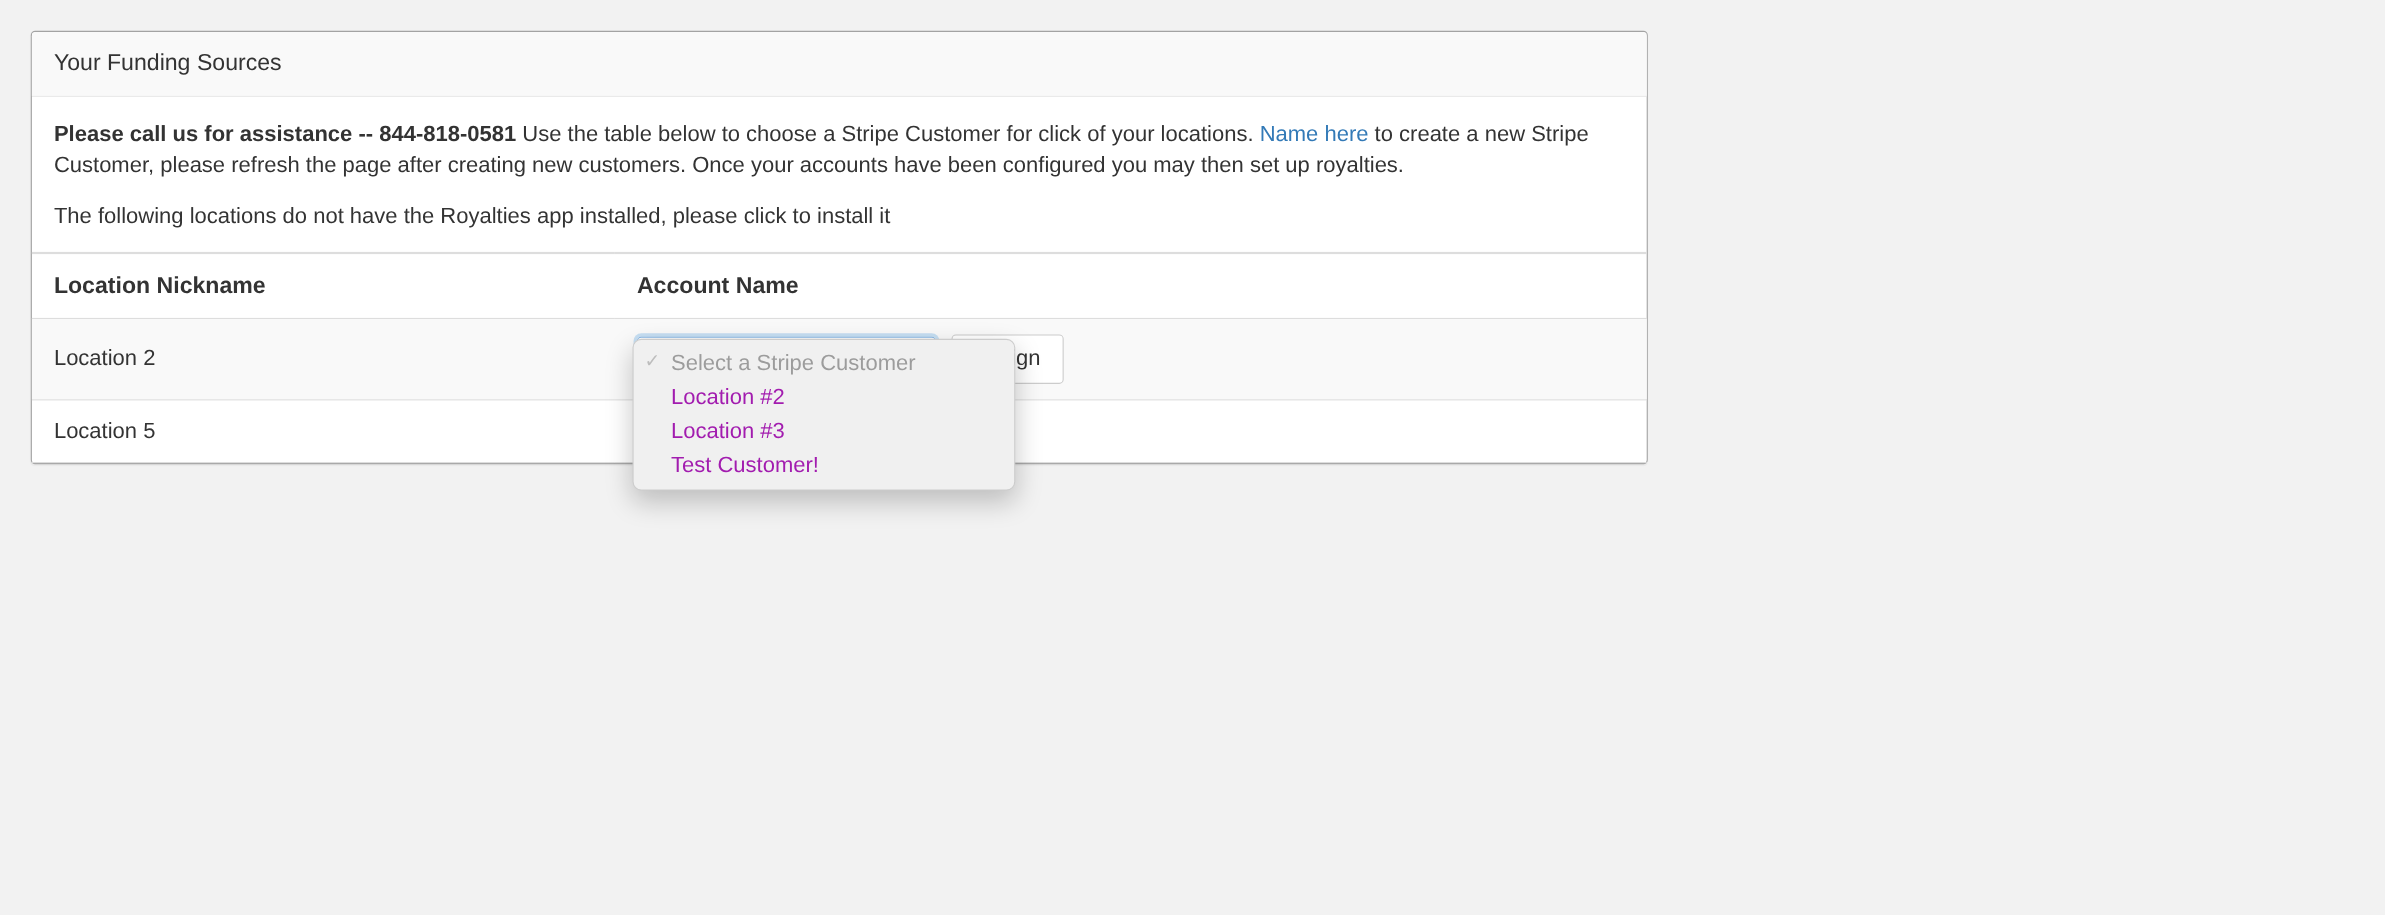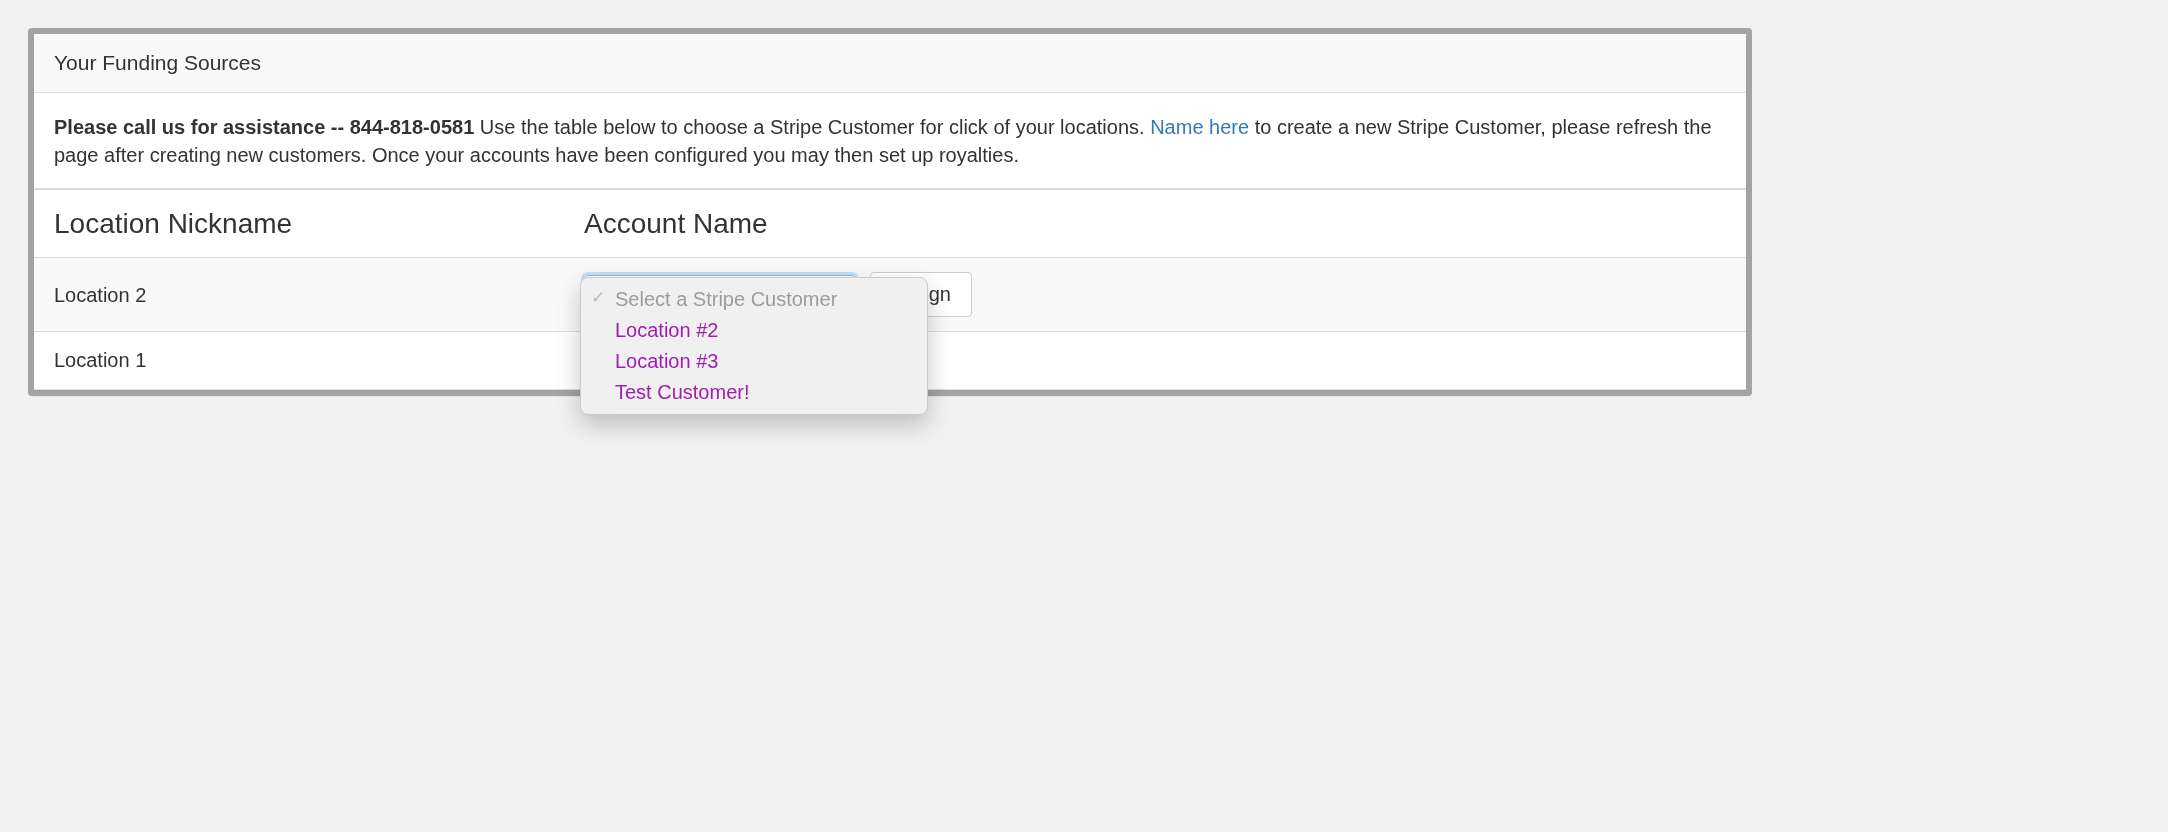--- a/index.html
+++ b/index.html
@@ -11,22 +11,22 @@
     font-size: 20px;
     line-height: 1.42;
   }
   .page {
     width: 2168px;
     height: 832px;
     padding: 28px 28px;
     position: relative;
   }
   .panel {
-    width: 1724px;
-    border: 6px solid #a3a3a3;
+    width: 1470px;
+    border: 1px solid #a3a3a3;
     border-radius: 4px;
     background: #fff;
     box-shadow: 0 1px 1px rgba(0,0,0,0.04);
     overflow: visible;
   }
   .panel-heading {
     padding: 14px 20px;
     border-bottom: 1px solid #ddd;
     background: #f9f9f9;
     border-top-left-radius: 4px;
@@ -51,22 +51,22 @@
     table-layout: fixed;
   }
   table.data th, table.data td {
     text-align: left;
     padding: 14px 20px;
     border-top: 1px solid #ddd;
     vertical-align: middle;
   }
   table.data th {
     border-top: 2px solid #ddd;
-    font-weight: 400;
-    font-size: 28px;
+    font-weight: 700;
+    font-size: 21px;
   }
   table.data col.col-nick { width: 530px; }
   table.data col.col-acct { width: auto; }
   tr.striped { background: #f9f9f9; }
   tr.lastrow td { border-bottom: 1px solid #ddd; }
   .cell-acct { position: relative; }
   .select-wrap {
     position: relative;
     display: inline-block;
     vertical-align: middle;
@@ -146,20 +146,21 @@
 
 <div class="page">
   <div class="panel">
     <div class="panel-heading">
       <span class="panel-title">Your Funding Sources</span>
     </div>
     <div class="panel-body">
       <p>
         <span class="strong">Please call us for assistance -- 844-818-0581</span><span> Use the table below to choose a Stripe Customer for click of your locations. </span><a class="link">Name here</a><span> to create a new Stripe Customer, please refresh the page after creating new customers. Once your accounts have been configured you may then set up royalties.</span>
       </p>
+      <p>The following locations do not have the Royalties app installed, please click to install it</p>
     </div>
 
     <table class="data">
       <colgroup>
         <col class="col-nick">
         <col class="col-acct">
       </colgroup>
       <thead>
         <tr>
           <th>Location Nickname</th>
@@ -188,19 +189,19 @@
                 </div>
                 <div class="opt">
                   <span>Test Customer!</span>
                 </div>
               </div>
             </span>
             <button class="btn">Assign</button>
           </td>
         </tr>
         <tr class="lastrow">
-          <td>Location 1</td>
+          <td>Location 5</td>
           <td class="cell-acct"></td>
         </tr>
       </tbody>
     </table>
   </div>
 </div>
 
 </body></html>

